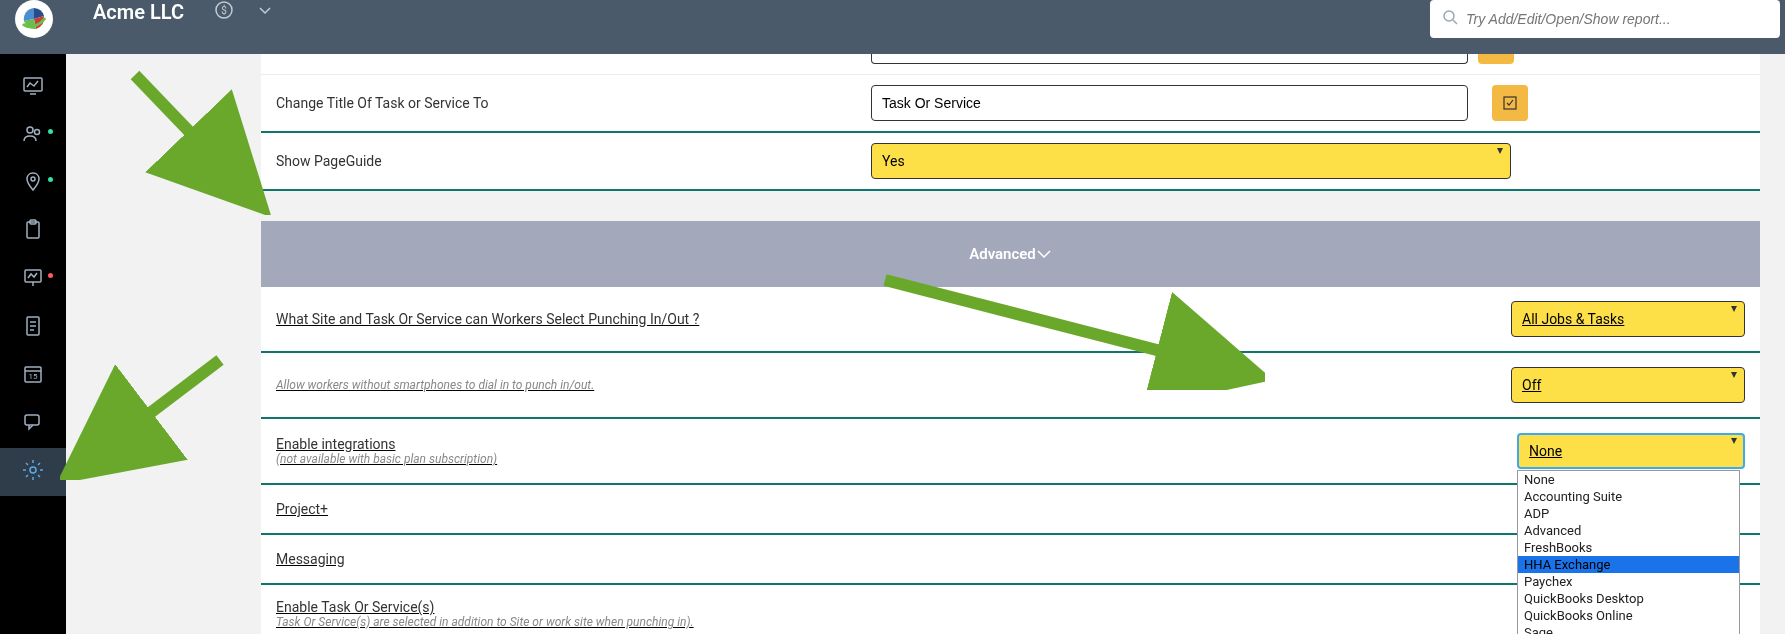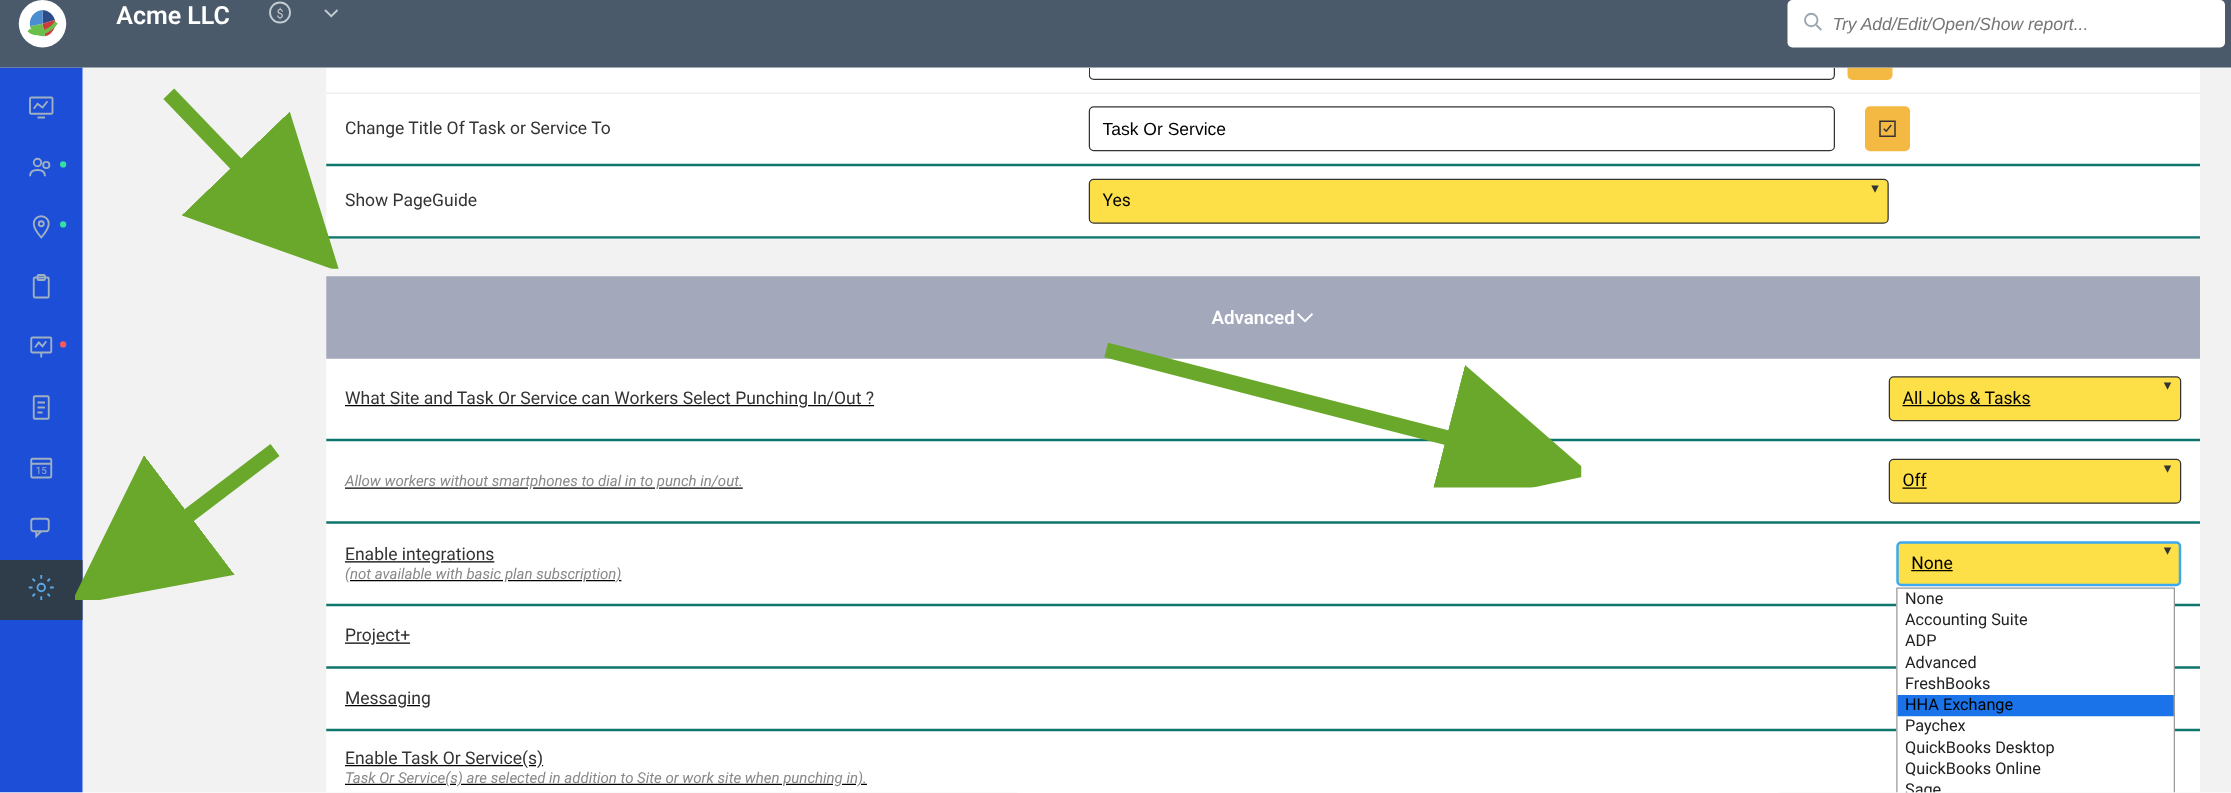--- a/index.html
+++ b/index.html
@@ -64,21 +64,21 @@
   margin-left: 8px;
   font-style: italic;
 }
 .search-icon { color: #9aa5b1; }
 
 
 .sidebar {
   position: absolute;
   left: 0; top: 54px; bottom: 0;
   width: 66px;
-  background: #1d4ed8;
+  background: #000000;
   display: flex;
   flex-direction: column;
   align-items: center;
   padding-top: 10px;
   z-index: 5;
 }
 .sb-item {
   width: 66px; height: 48px;
   display: flex;
   align-items: center;

